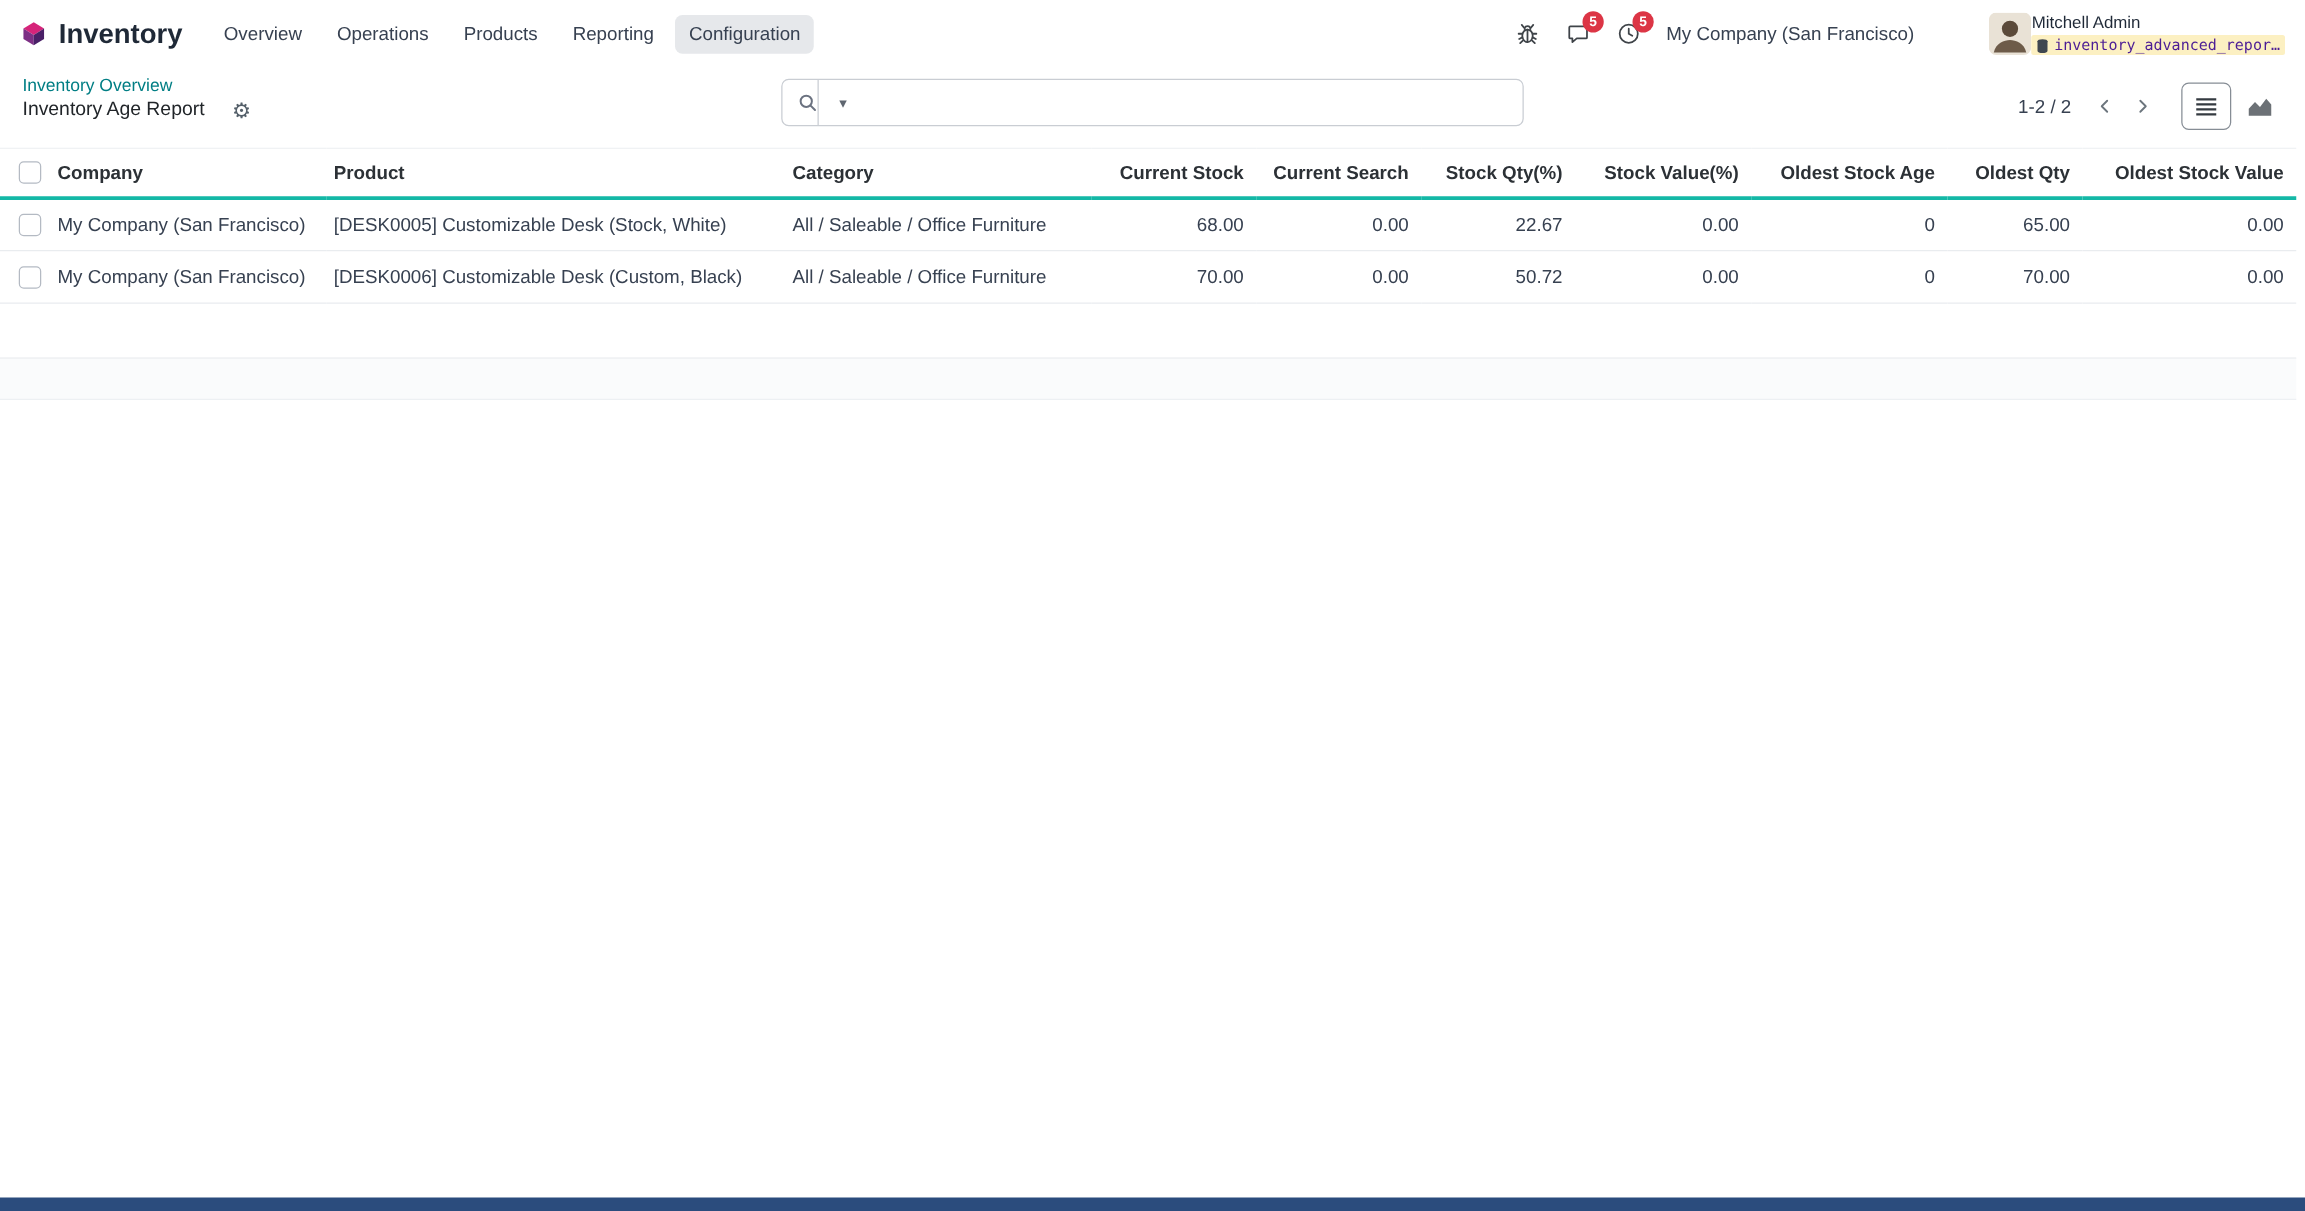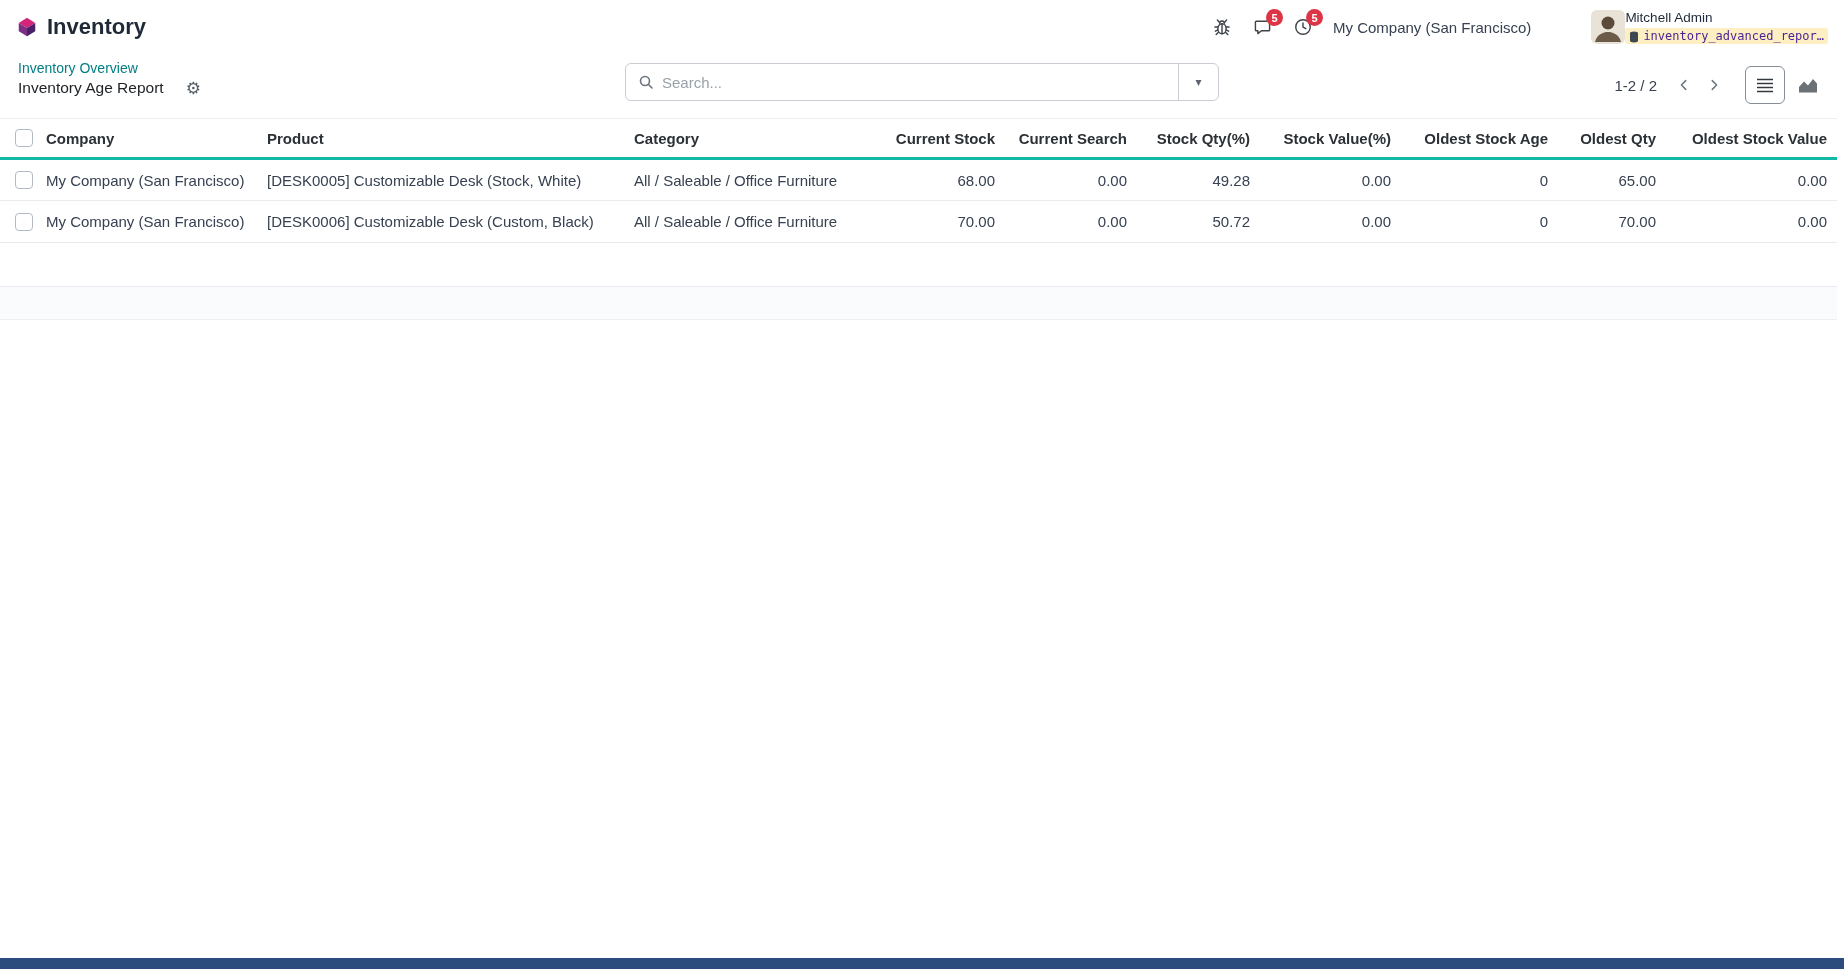--- a/index.html
+++ b/index.html
@@ -79,20 +79,27 @@
     <button class="brand">
       <span class="icn">
         <svg width="22" height="22" viewBox="0 0 24 24">
           <polygon points="12,2 21,7.5 12,13 3,7.5" fill="#d6247a"></polygon>
           <polygon points="3,7.5 12,13 12,22 3,16.5" fill="#7d2f85"></polygon>
           <polygon points="21,7.5 12,13 12,22 21,16.5" fill="#4a2067"></polygon>
         </svg>
       </span>
       <span>Inventory</span>
     </button>
+    <nav class="menus">
+      <button class="menu-item">Overview</button>
+      <button class="menu-item">Operations</button>
+      <button class="menu-item">Products</button>
+      <button class="menu-item">Reporting</button>
+      <button class="menu-item active">Configuration</button>
+    </nav>
   </div>
 
   <div class="nav-right">
     <button class="systray-btn">
       <span class="icn">
         <svg width="20" height="20" viewBox="0 0 24 24" fill="none" stroke="#3f4449" stroke-width="1.7" stroke-linecap="round">
           <ellipse cx="12" cy="14" rx="5" ry="6"></ellipse>
           <path d="M12 8v12"></path>
           <path d="M9.2 7.5a2.8 2.8 0 0 1 5.6 0"></path>
           <path d="M7 12H3.5M7 15.5l-3 1.5M7.5 18.5L5 21M17 12h3.5M17 15.5l3 1.5M16.5 18.5L19 21M8.5 6L6.5 3.5M15.5 6l2-2.5"></path>
@@ -155,21 +162,20 @@
   </div>
 
   <div class="cp-center">
     <div class="search-box">
       <span class="icn search-icon">
         <svg width="16" height="16" viewBox="0 0 16 16" fill="none" stroke="#6b7280" stroke-width="1.6" stroke-linecap="round">
           <circle cx="7" cy="7" r="4.5"></circle>
           <path d="M10.5 10.5L14 14"></path>
         </svg>
       </span>
-      <input class="search-input" type="text" placeholder="Search..." style="">
       <button class="search-toggle">
         <span>▾</span>
       </button>
     </div>
   </div>
 
   <div class="cp-right">
     <button class="pager-value">1-2 / 2</button>
     <button class="pager-btn">
       <span class="icn">
@@ -239,21 +245,21 @@
     <tbody>
       <tr>
         <td class="sel">
             <input type="checkbox" style="">
           </td>
         <td class="txt">My Company (San Francisco)</td>
         <td class="txt">[DESK0005] Customizable Desk (Stock, White)</td>
         <td class="txt">All / Saleable / Office Furniture</td>
         <td class="num">68.00</td>
         <td class="num">0.00</td>
-        <td class="num">49.28</td>
+        <td class="num">22.67</td>
         <td class="num">0.00</td>
         <td class="num">0</td>
         <td class="num">65.00</td>
         <td class="num">0.00</td>
       </tr>
       <tr>
         <td class="sel">
             <input type="checkbox" style="">
           </td>
         <td class="txt">My Company (San Francisco)</td>

